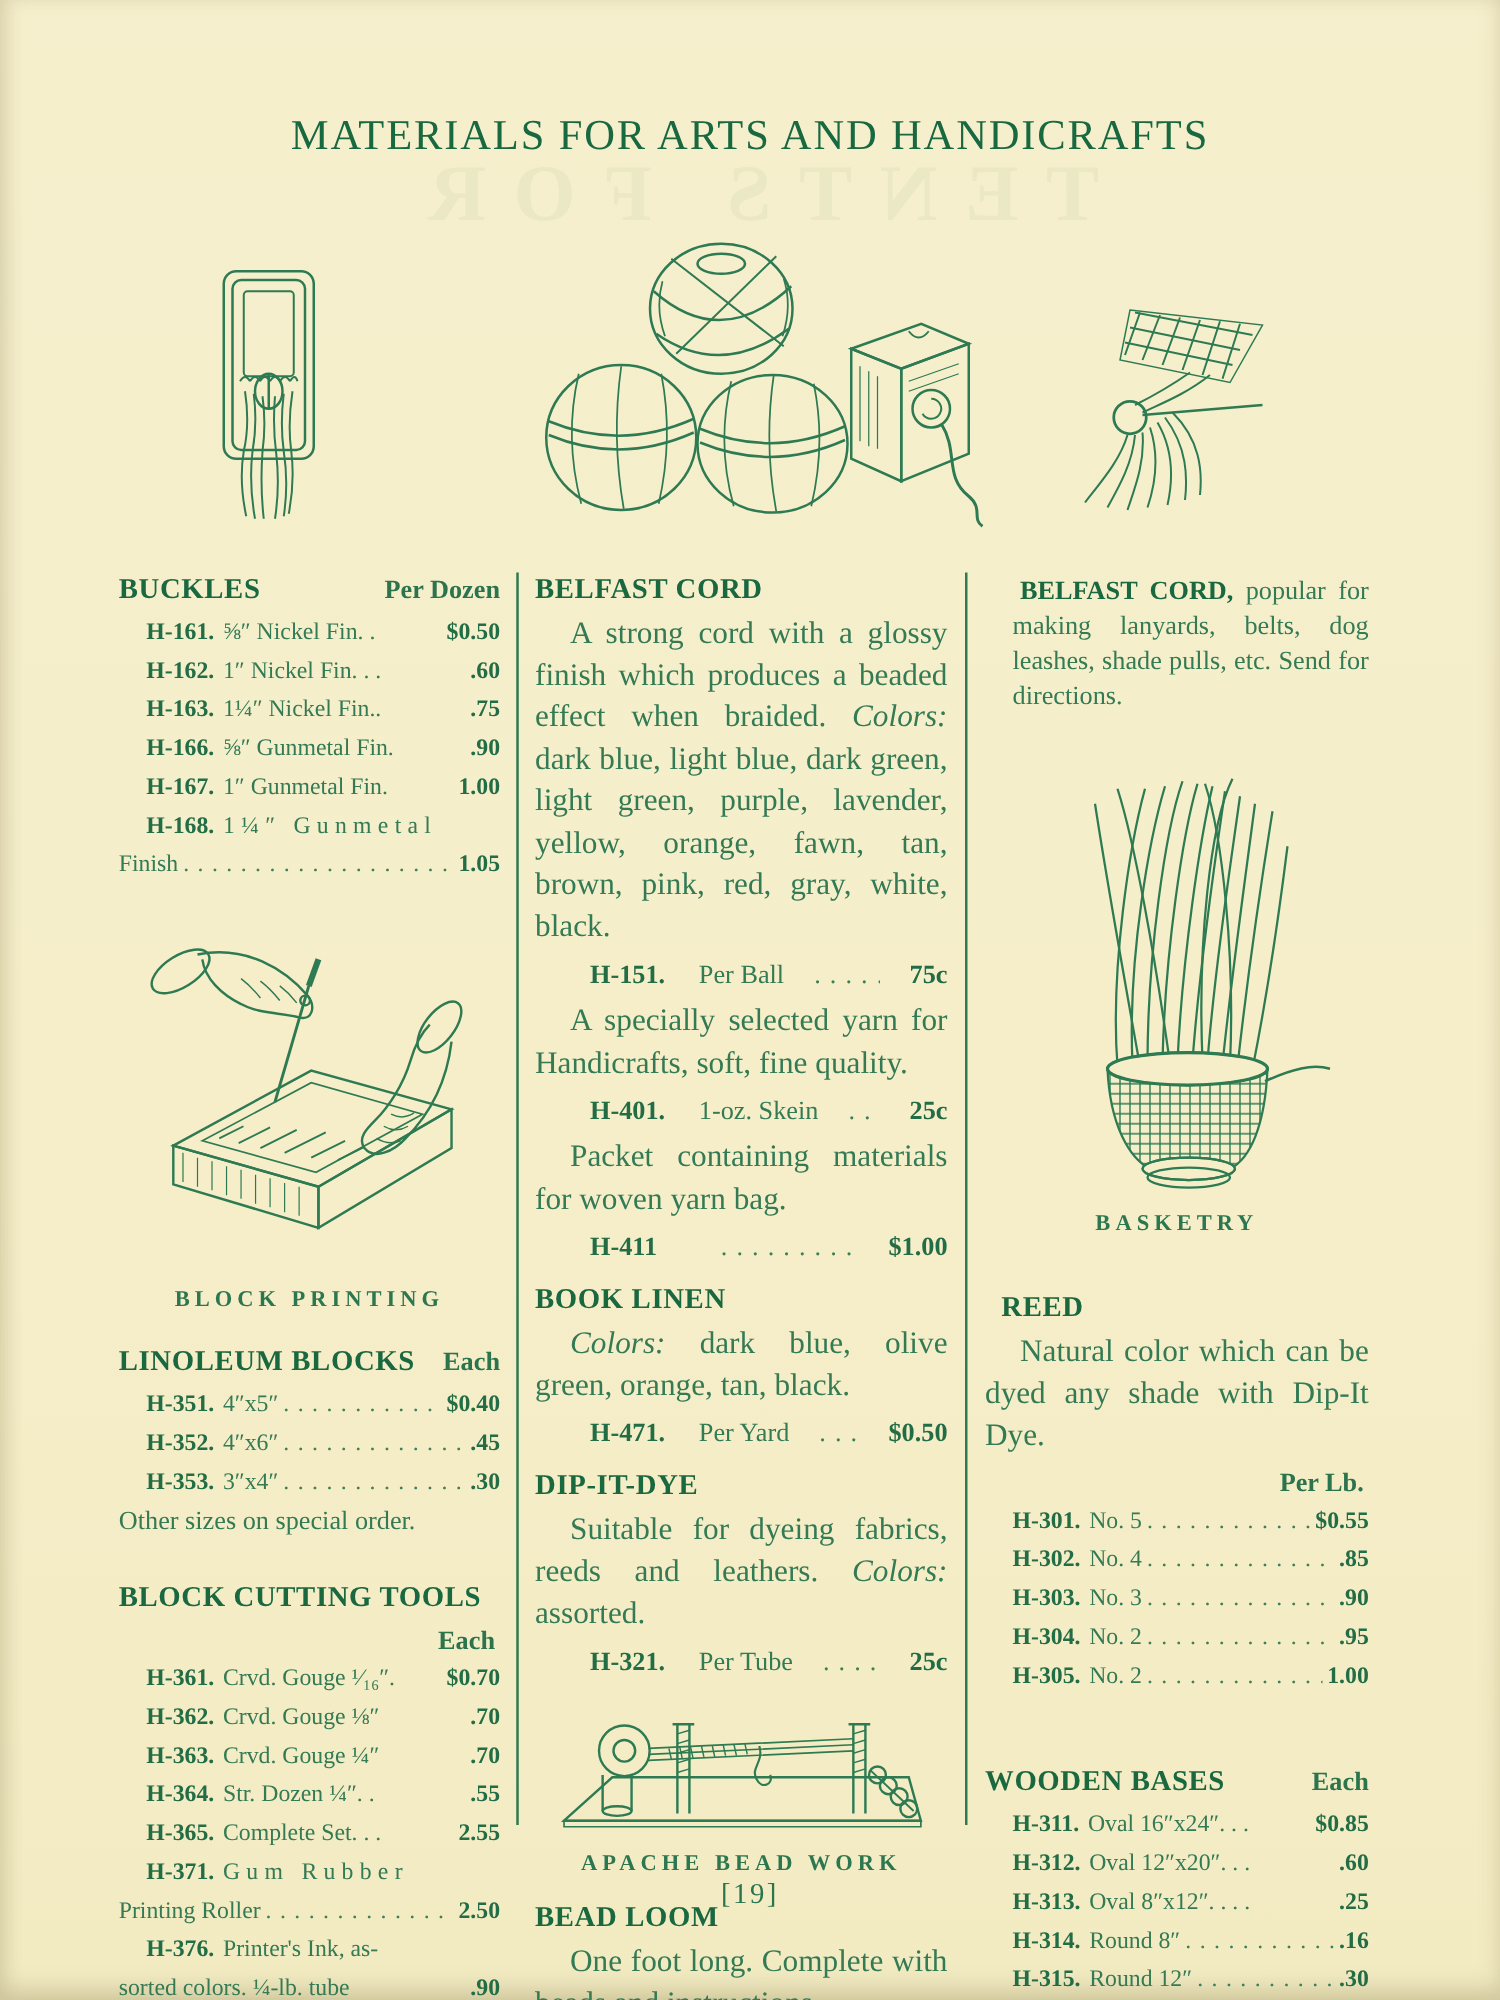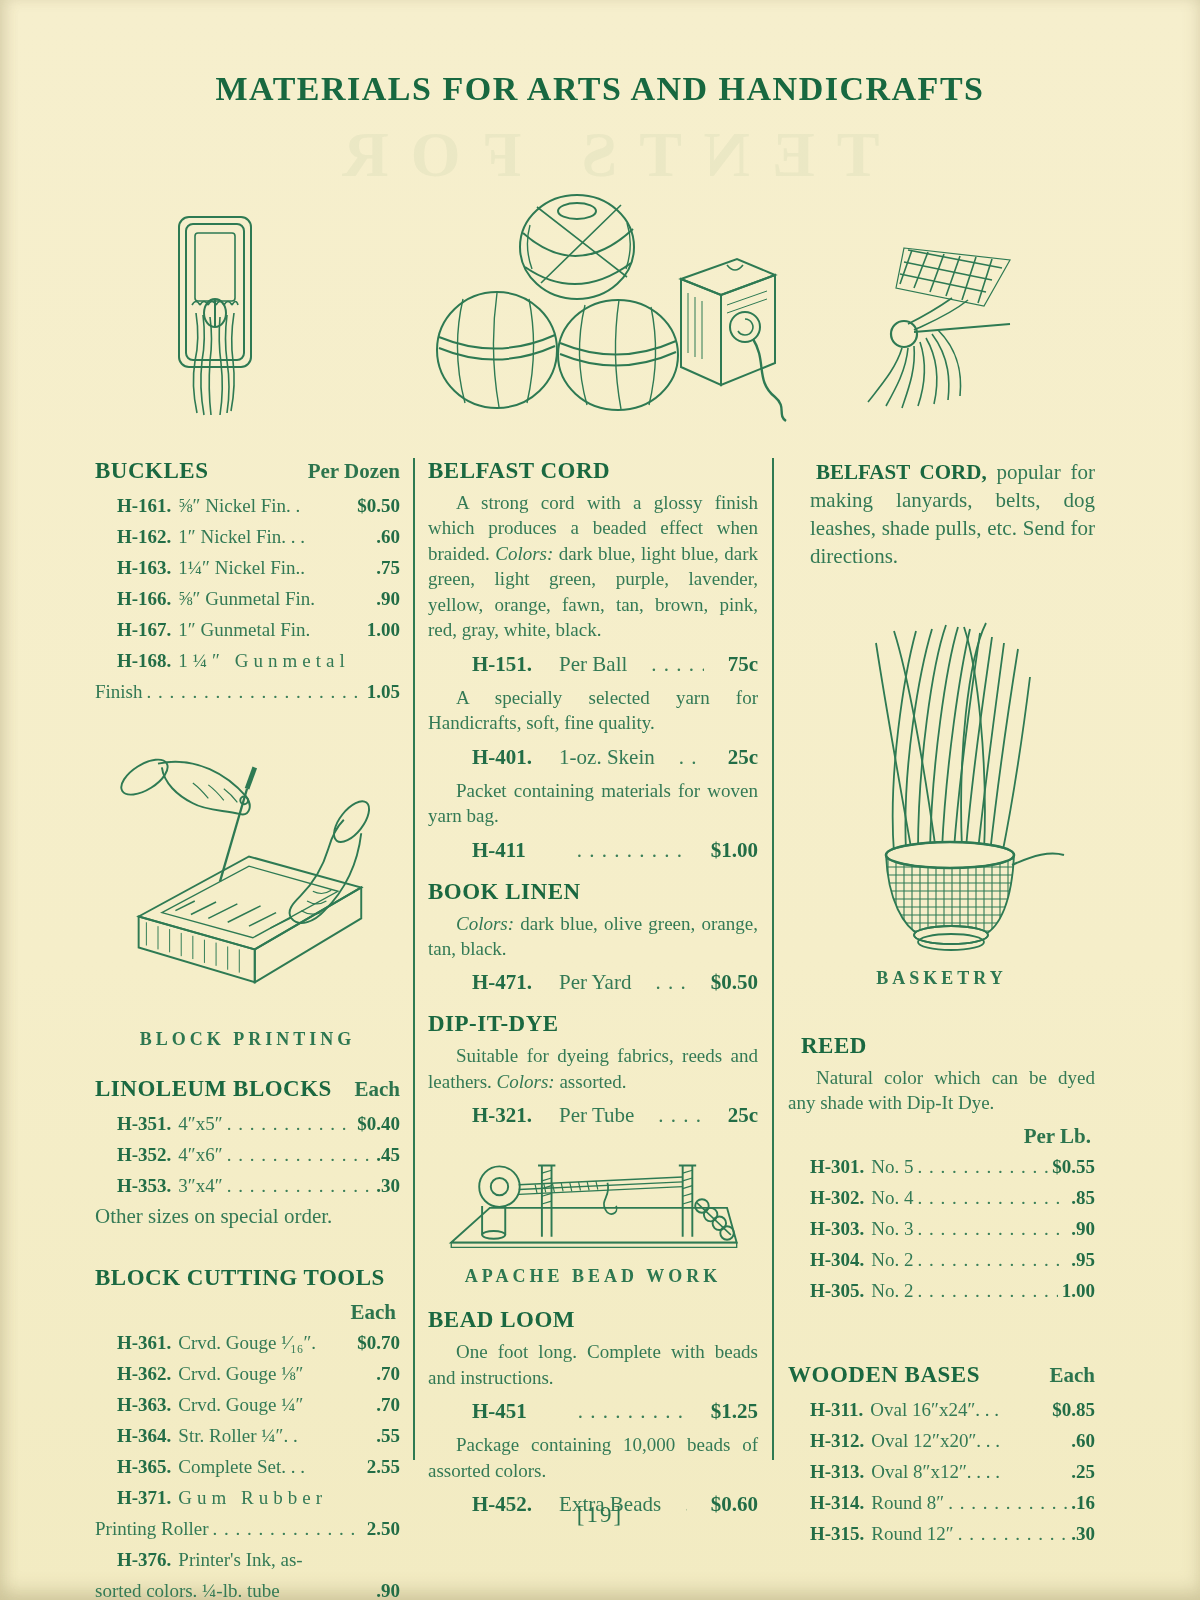--- a/index.html
+++ b/index.html
@@ -13,22 +13,22 @@
     box-shadow:inset 0 -10px 18px rgba(120,105,60,.22), inset 6px 0 14px rgba(120,105,60,.10);
   }
   .ghost{
     position:absolute;top:118px;left:50%;
     transform:translateX(-50%) scaleX(-1);
     font-size:64px;font-weight:bold;letter-spacing:22px;
     color:rgba(100,135,95,.07);white-space:nowrap;
   }
   .title{
     position:relative;
-    padding-top:70px;text-align:center;
-    font-size:34px;font-weight:bold;letter-spacing:1.5px;
+    padding-top:90px;text-align:center;
+    font-size:34px;font-weight:normal;letter-spacing:1.5px;
     color:#186840;
   }
   
   .illos{position:absolute;top:185px;left:0;width:1200px;height:260px;}
   .illo{position:absolute;}
   .illo svg{display:block;}
   .illo-buckle{left:172px;top:28px;}
   .illo-cord{left:405px;top:0px;}
   .illo-knot{left:852px;top:55px;}
   
@@ -54,21 +54,21 @@
   .row.cont{padding-left:0;}
   .code{font-weight:bold;color:#226d46;margin-right:7px;}
   .code:empty{margin-right:0;}
   .desc{color:#337a55;}
   .desc.spaced{letter-spacing:5px;}
   .leader{flex:1;overflow:hidden;white-space:nowrap;color:#3b8059;margin:0 4px;}
   .leader::after{content:". . . . . . . . . . . . . . . . . . . . . . . . ";letter-spacing:1px;}
   .gap{flex:1;}
   .price{font-weight:bold;color:#226d46;text-align:right;}
   .body{
-    font-size:19px;line-height:1.34;text-align:justify;
+    font-size:25px;line-height:1.34;text-align:justify;
     text-indent:28px;margin:2px 0 6px 0;
   }
   .body .it{font-style:italic;}
   .priceline{
     display:flex;align-items:baseline;font-size:21px;line-height:30px;
     padding-left:44px;margin:2px 0 6px 0;white-space:nowrap;gap:20px;
   }
   .note{font-size:21px;line-height:30px;}
   .caption{
     text-align:center;font-weight:bold;font-size:18px;
@@ -274,21 +274,21 @@
           <span class="price">.70</span>
         </div>
       <div class="row ind">
           <span class="code">H-363.</span>
           <span class="desc">Crvd. Gouge ¼″</span>
           <span class="gap"></span>
           <span class="price">.70</span>
         </div>
       <div class="row ind">
           <span class="code">H-364.</span>
-          <span class="desc">Str. Roller ¼″. .</span>
+          <span class="desc">Str. Dozen ¼″. .</span>
           <span class="gap"></span>
           <span class="price">.55</span>
         </div>
       <div class="row ind">
           <span class="code">H-365.</span>
           <span class="desc">Complete Set. . .</span>
           <span class="gap"></span>
           <span class="price">2.55</span>
         </div>
       <div class="row ind">

